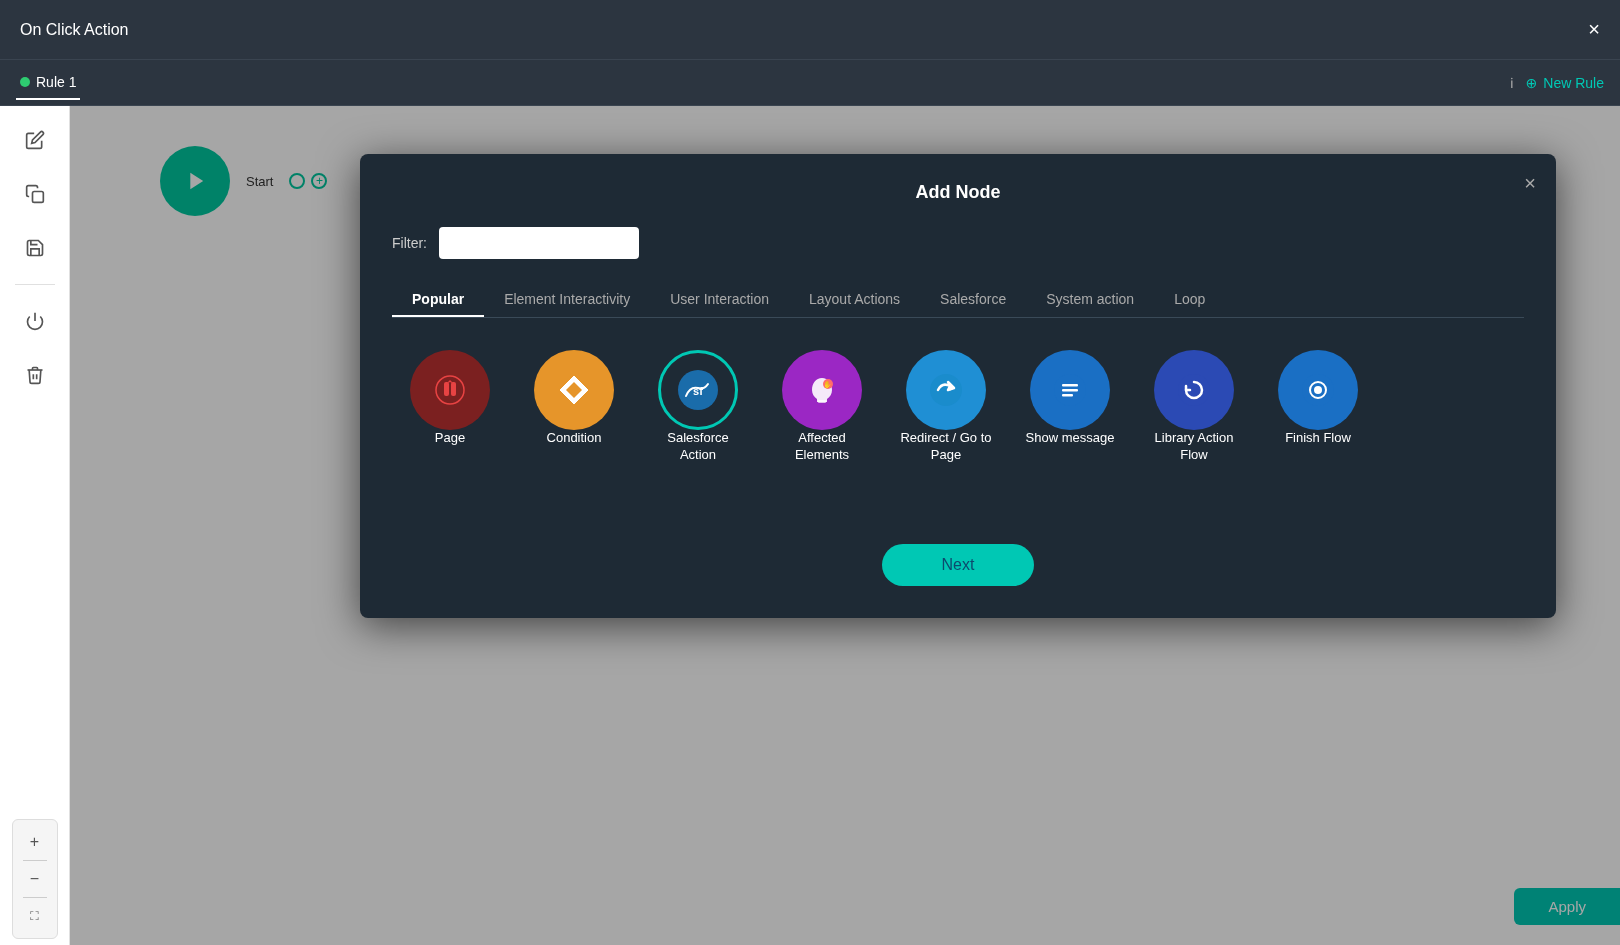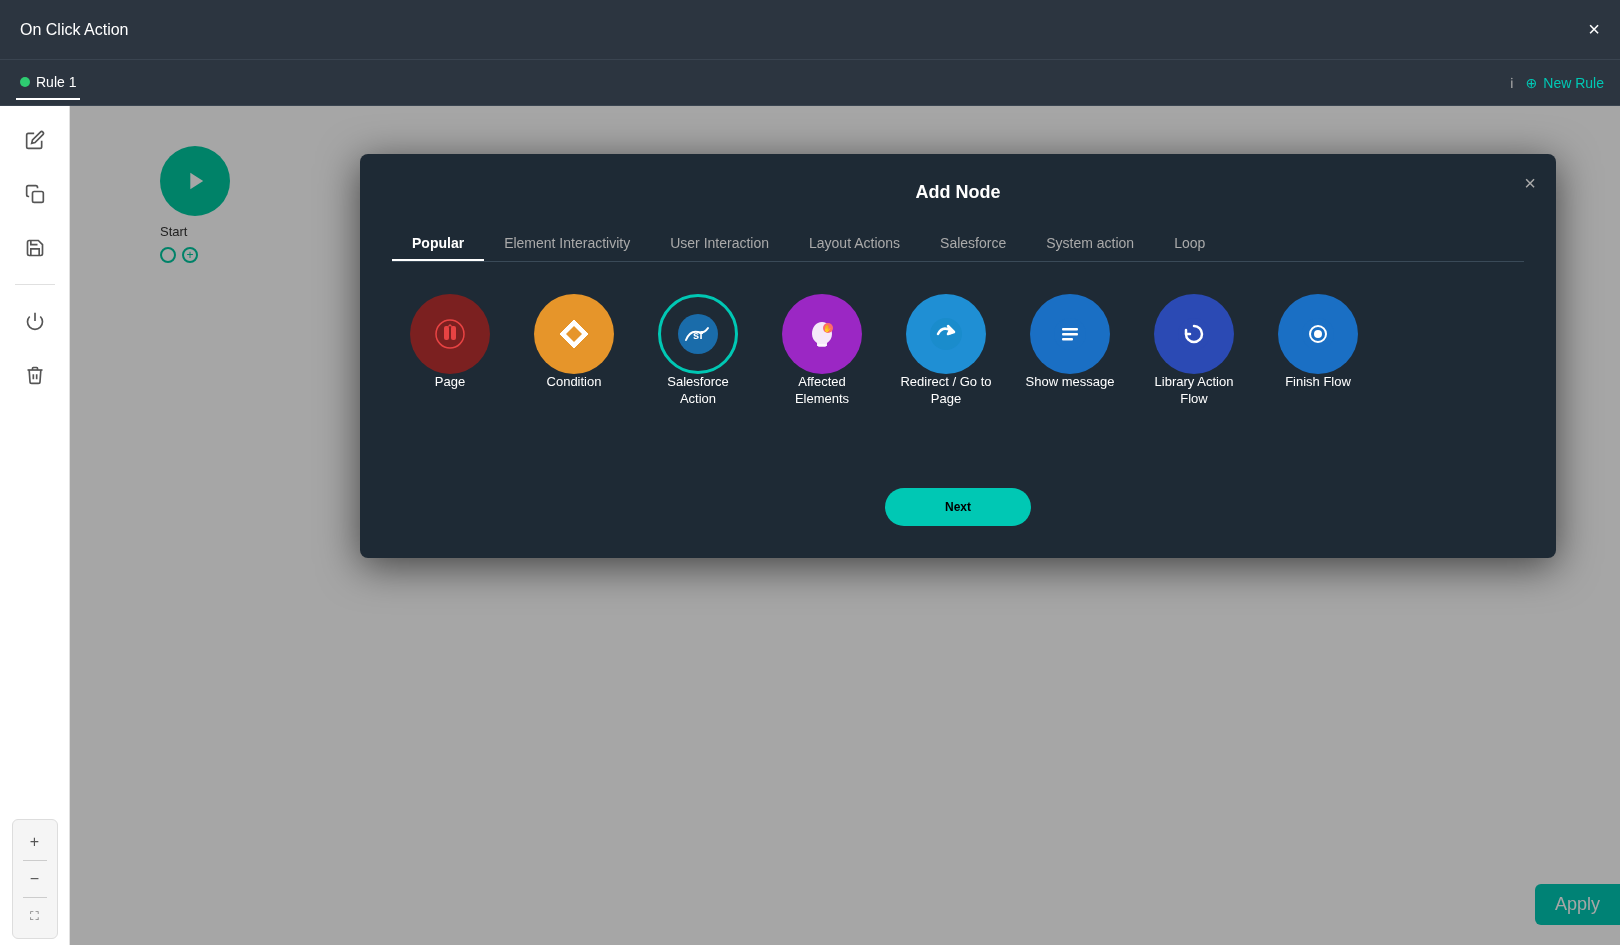--- a/index.html
+++ b/index.html
@@ -156,23 +156,23 @@
       position: relative;
       overflow: hidden;
     }
 
     
     .start-node {
       position: absolute;
       top: 40px;
       left: 90px;
       display: flex;
-      flex-direction: column;
-      align-items: flex-start;
-      gap: 8px;
+      flex-direction: row;
+      align-items: center;
+      gap: 16px;
     }
     .start-circle {
       width: 70px;
       height: 70px;
       border-radius: 50%;
       background: #00c8a0;
       display: flex;
       align-items: center;
       justify-content: center;
       cursor: pointer;
@@ -223,25 +223,25 @@
       z-index: 10;
     }
 
     
     .apply-btn {
       position: absolute;
       bottom: 30px;
       right: 0;
       background: #00c8b4;
       color: #fff;
-      font-size: 18px;
+      font-size: 15px;
       font-weight: 500;
       border: none;
       border-radius: 6px 0 0 6px;
-      padding: 10px 20px;
+      padding: 10px 34px;
       cursor: pointer;
       z-index: 5;
     }
 
     
     .modal {
       position: absolute;
       top: 48px;
       left: 290px;
       width: 1196px;
@@ -365,23 +365,23 @@
     .icon-finishflow { background: #1a6fc4; }
 
     
     .modal-footer {
       display: flex;
       justify-content: center;
       margin-top: 80px;
     }
     .next-btn {
       background: #00c8b4;
-      color: #000000;
-      font-size: 12px;
-      font-weight: 700;
+      color: #0c4a6e;
+      font-size: 16px;
+      font-weight: 400;
       border: none;
       border-radius: 24px;
       padding: 12px 60px;
       cursor: pointer;
     }
   </style>
 </head>
 <body>
 
 <div class="title-bar">
@@ -472,20 +472,24 @@
     <div class="modal">
 
       <div class="modal-header">
         <div style="flex:1"></div>
         <span class="modal-title">Add Node</span>
         <div style="flex:1; display:flex; justify-content:flex-end;">
           <button class="modal-close">×</button>
         </div>
       </div>
 
+      <div class="filter-row">
+        <span class="filter-label">Filter:</span>
+        <input class="filter-input" type="text" placeholder="" style="">
+      </div>
 
       <div class="modal-tabs">
         <button class="modal-tab active">Popular</button>
         <button class="modal-tab">Element Interactivity</button>
         <button class="modal-tab">User Interaction</button>
         <button class="modal-tab">Layout Actions</button>
         <button class="modal-tab">Salesforce</button>
         <button class="modal-tab">System action</button>
         <button class="modal-tab">Loop</button>
       </div>

